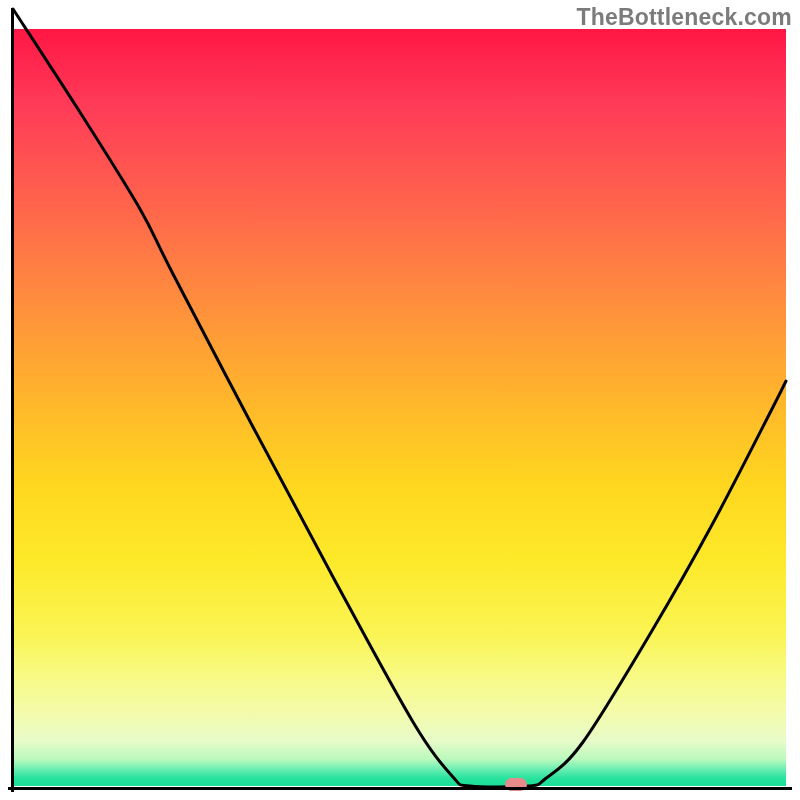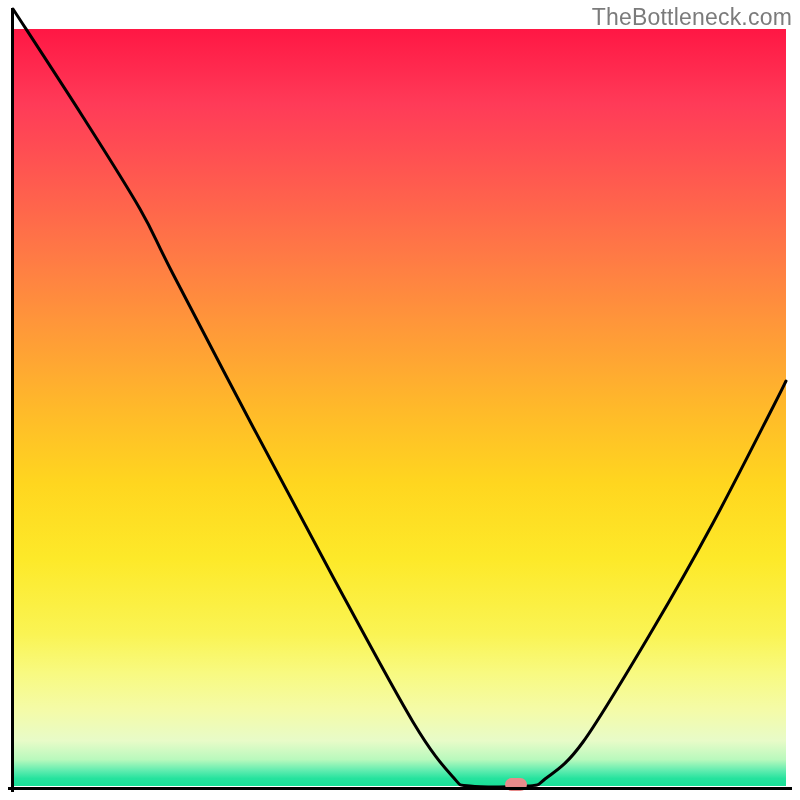--- a/index.html
+++ b/index.html
@@ -62,21 +62,21 @@
     width: 773px;
     height: 757px;
     overflow: visible;
   }
   .watermark {
     position: absolute;
     top: 4px;
     right: 8px;
     font-family: Arial, Helvetica, sans-serif;
     font-size: 23px;
-    font-weight: 400;
+    font-weight: 700;
     color: #7b7b7b;
     letter-spacing: 0.2px;
   }
   .marker {
     position: absolute;
     width: 22px;
     height: 13px;
     border-radius: 7px;
     background: #e88b8b;
   }

